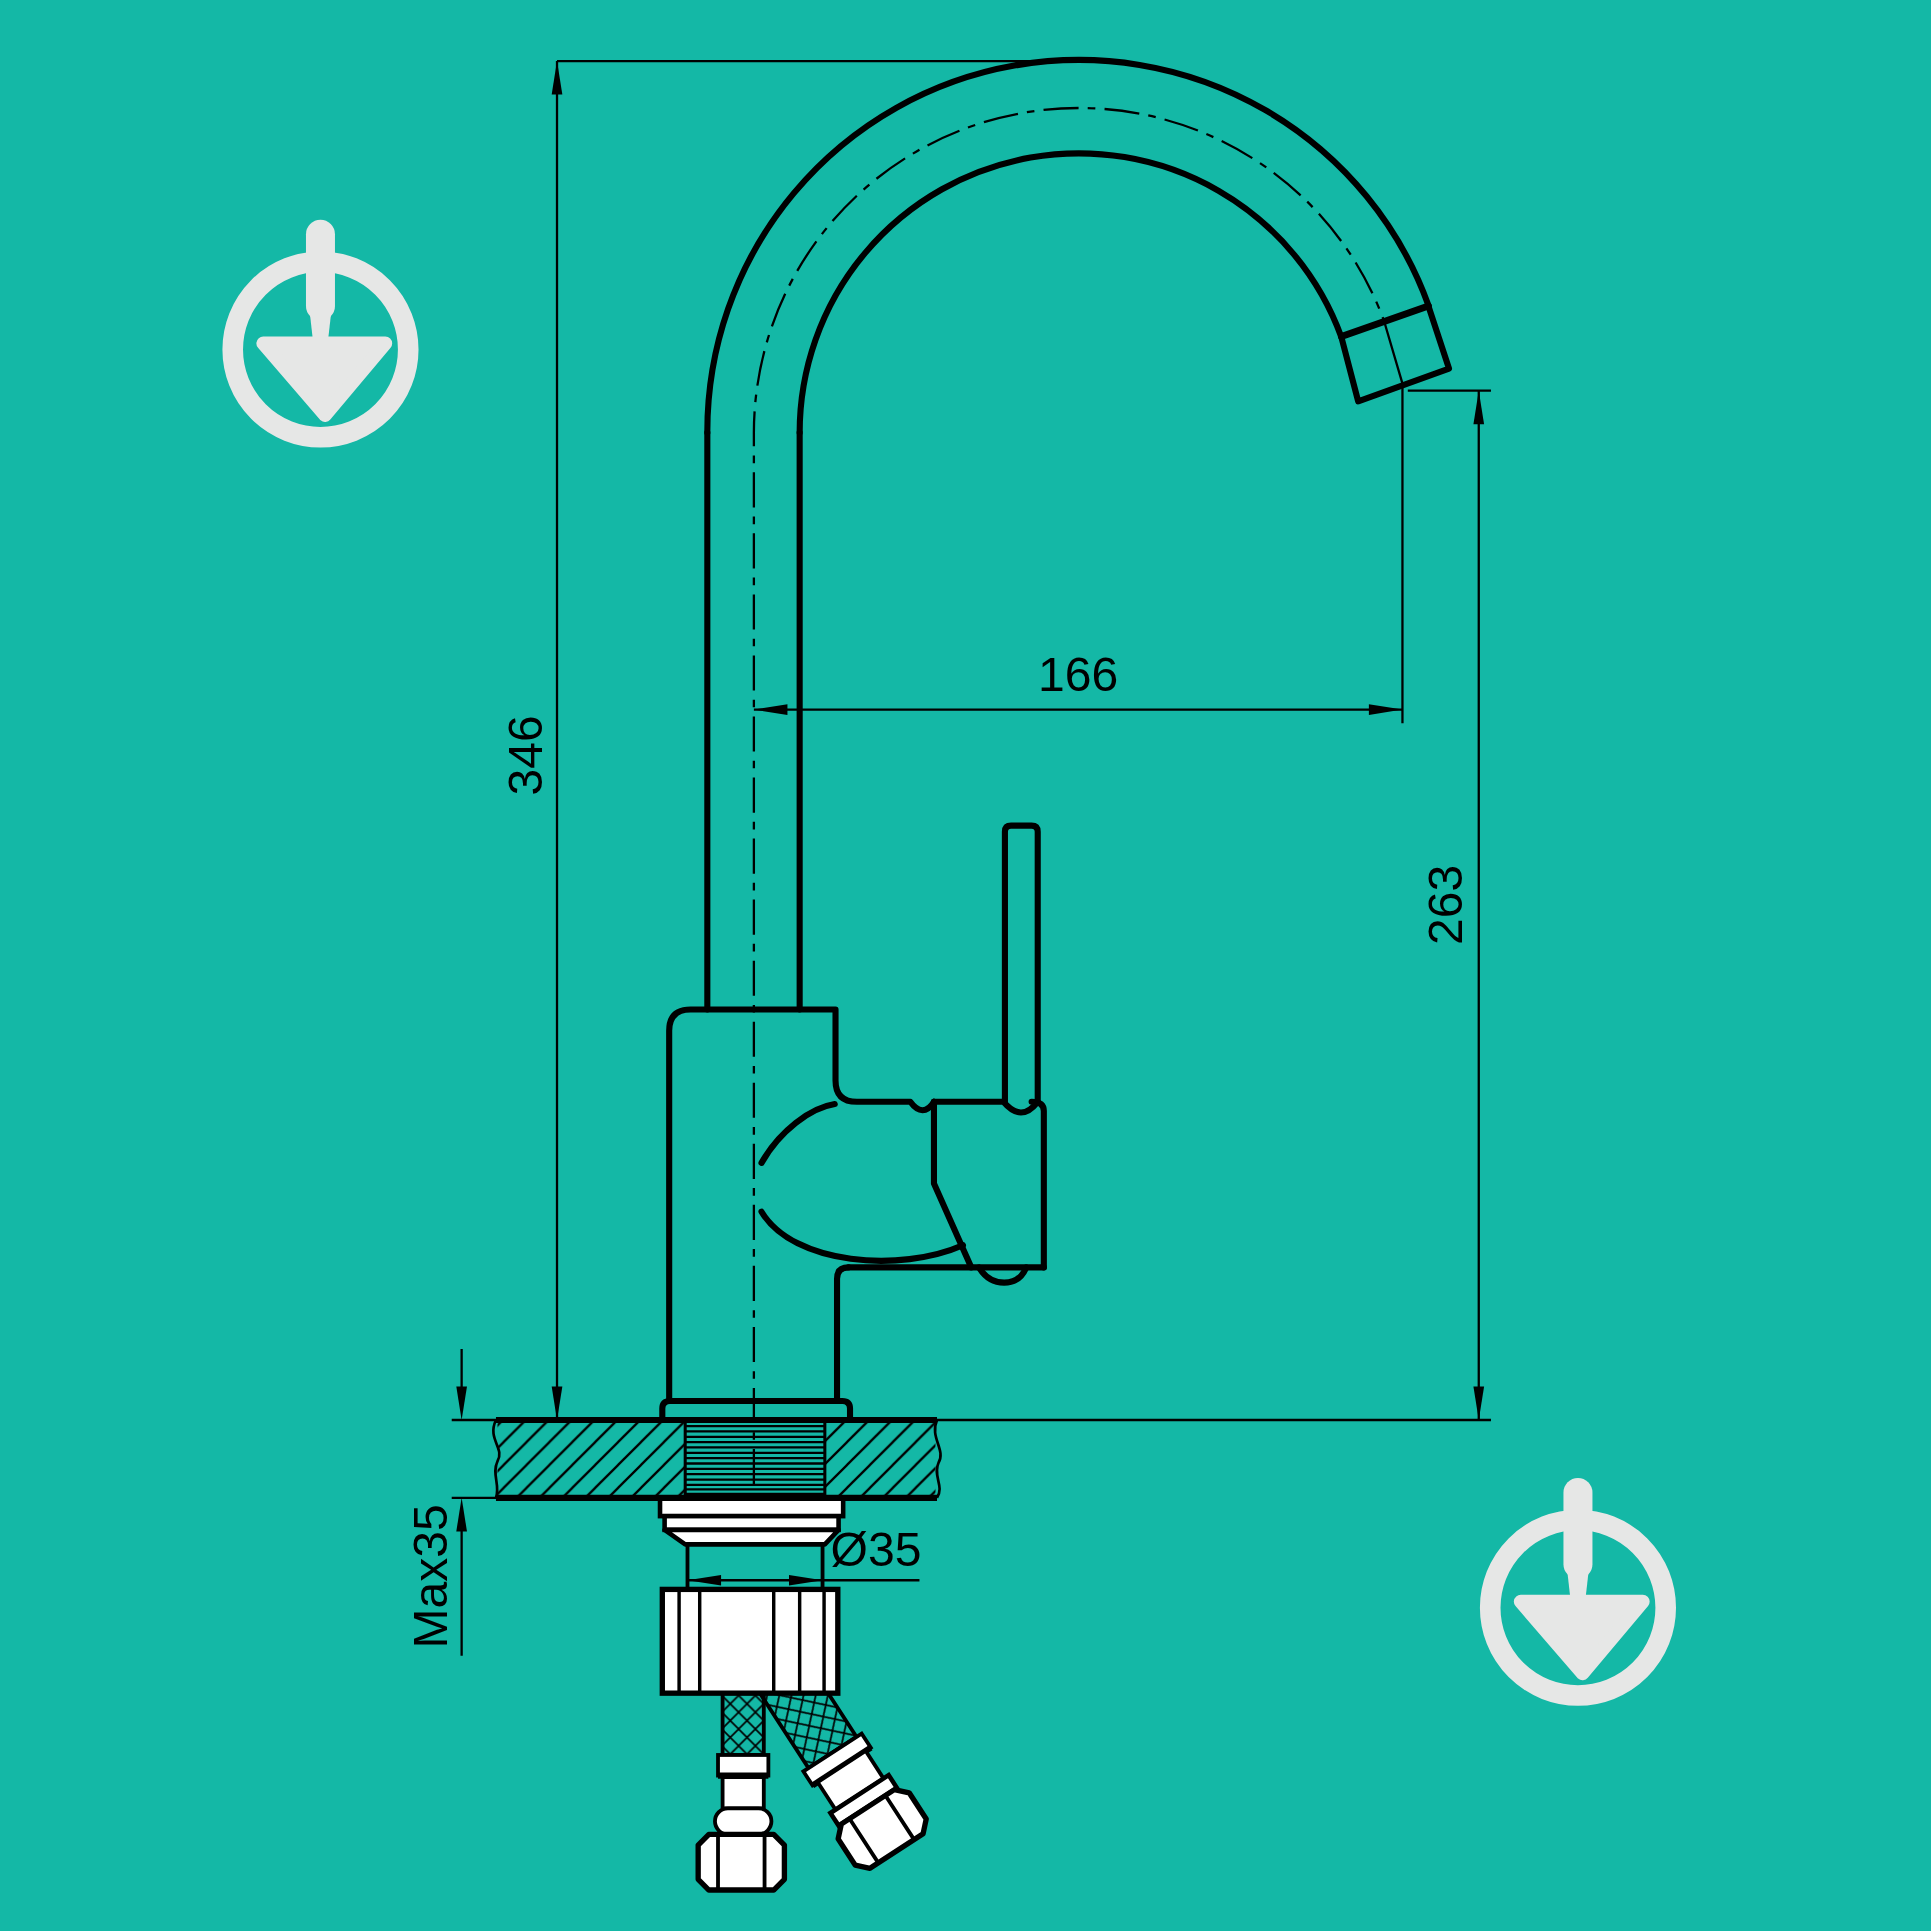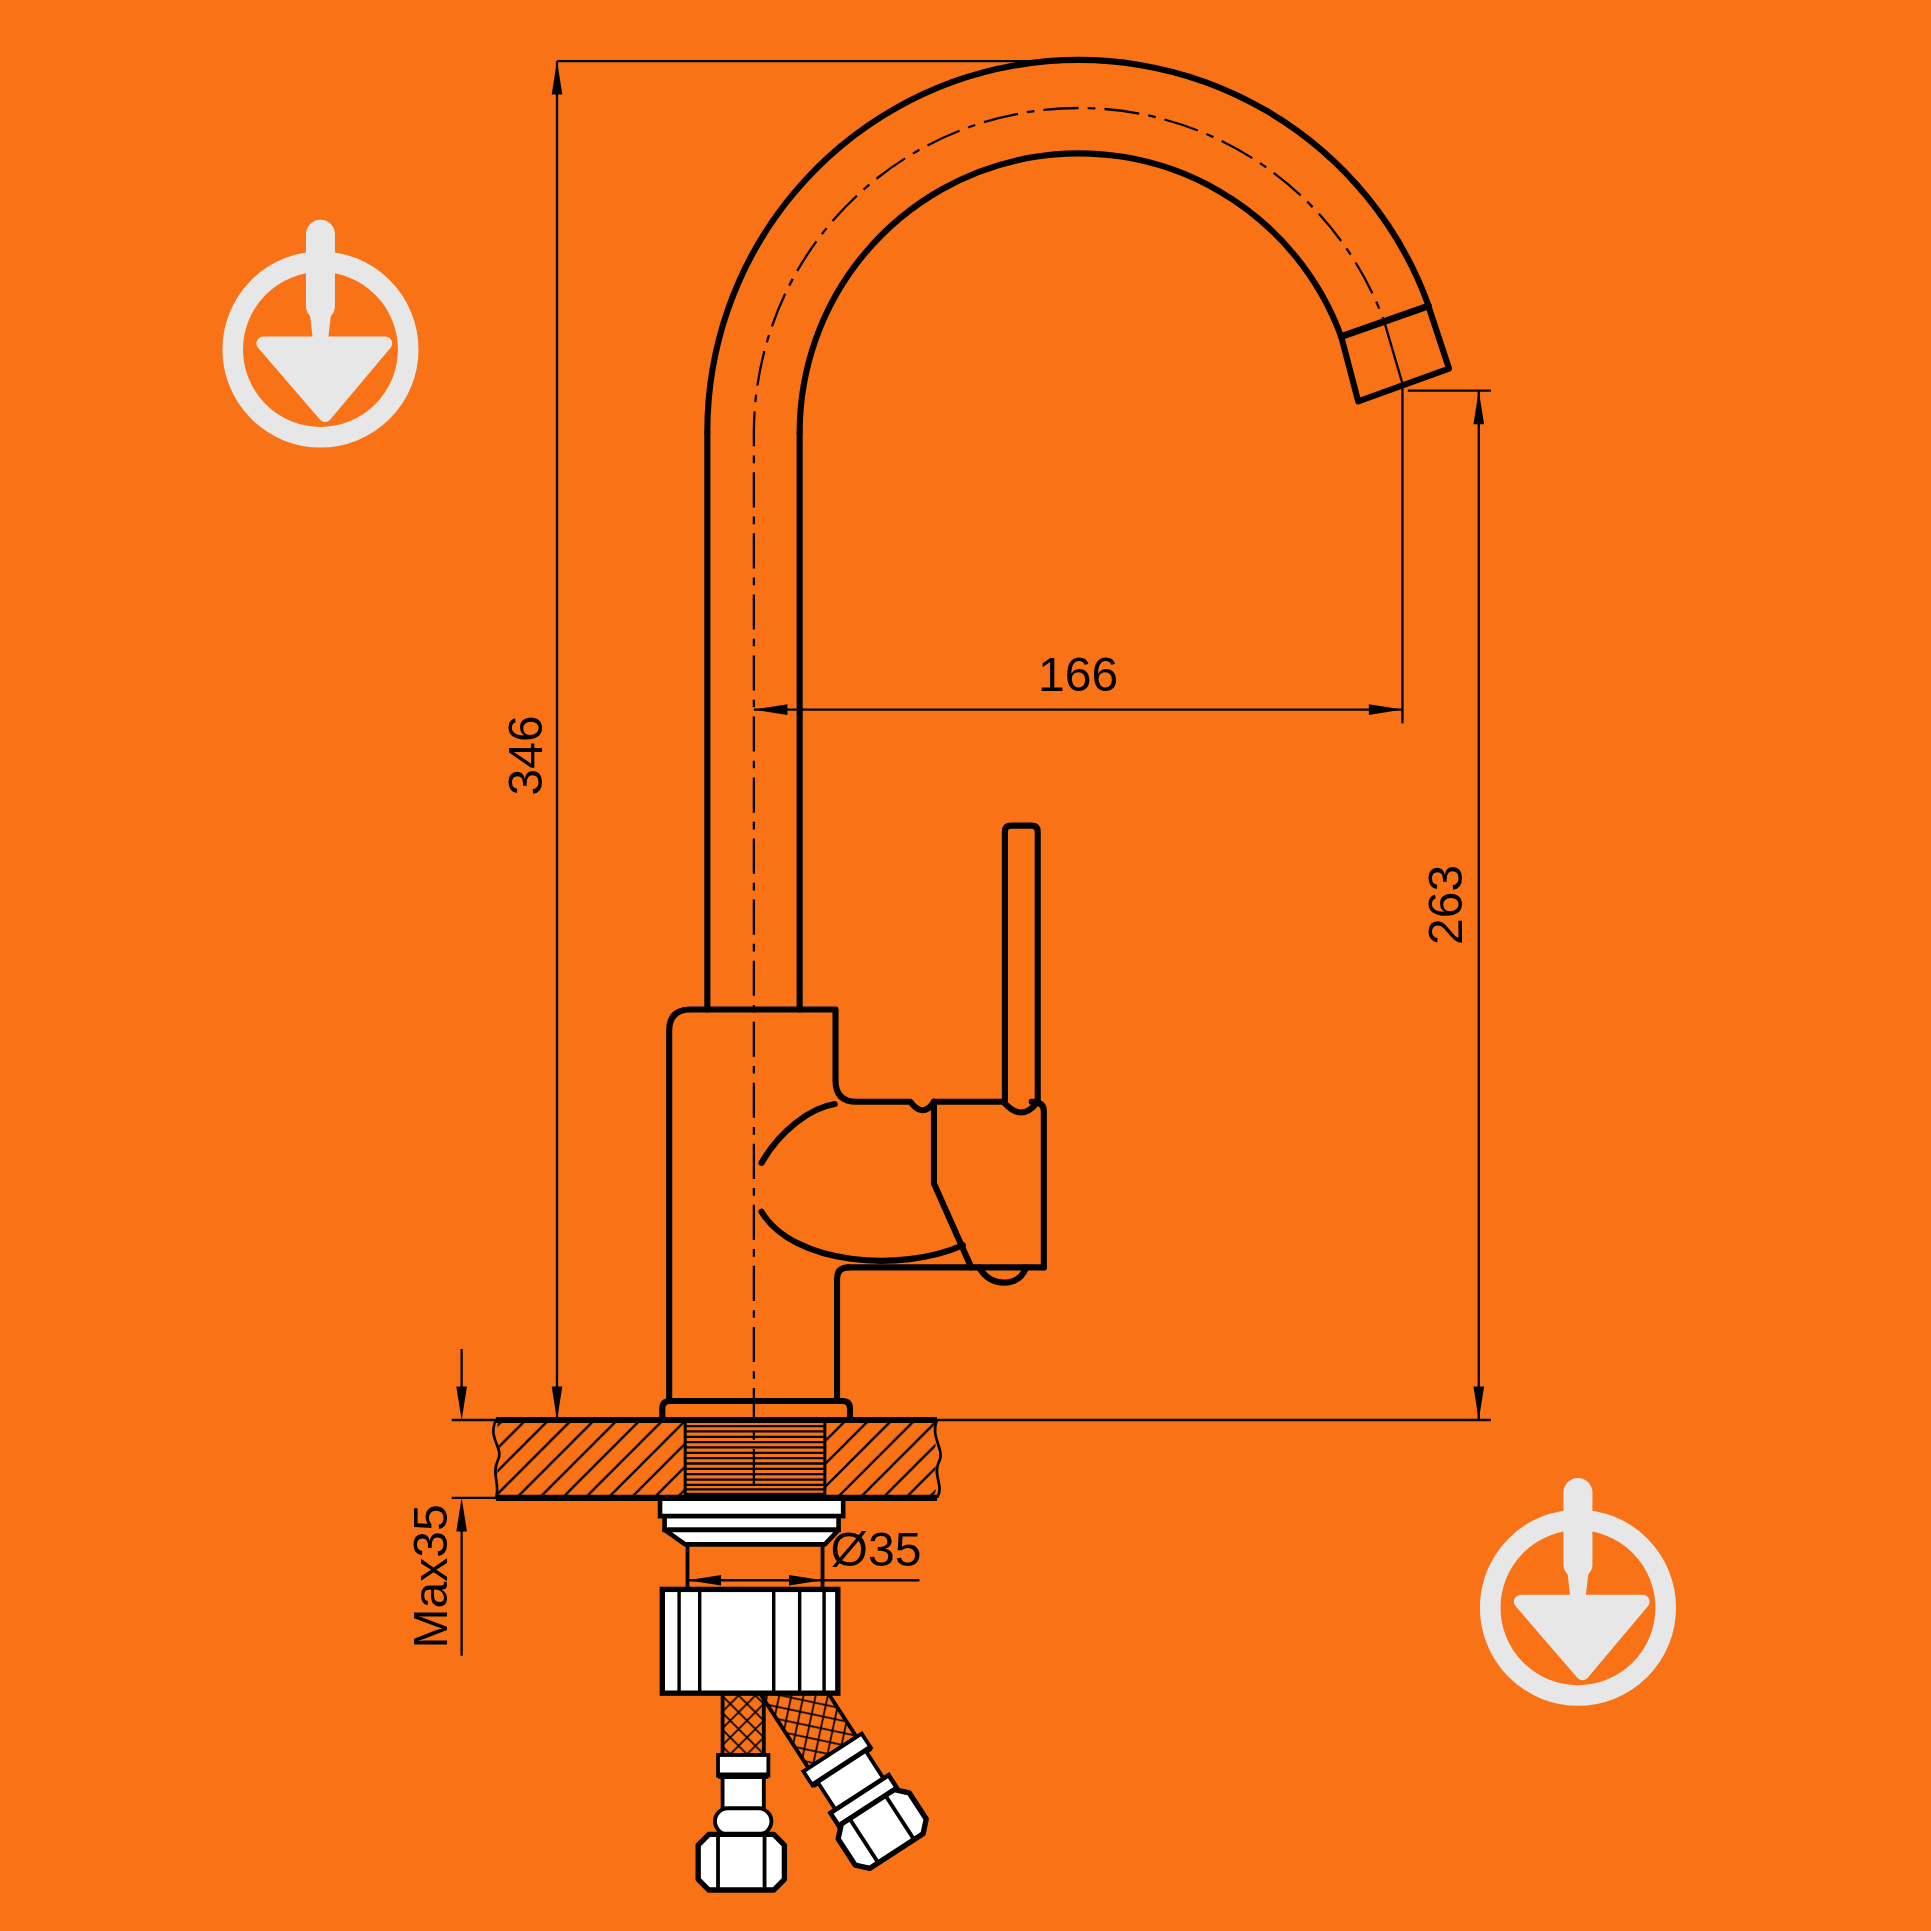--- a/index.html
+++ b/index.html
@@ -1,16 +1,16 @@
 <!DOCTYPE html>
 <html style="font-size:12.2px"><head>
 <meta charset="utf-8">
 <style>
   html,body{margin:0;padding:0;background:#ffffff;}
-  .page{width:1932px;height:1932px;position:relative;background:#f97316;overflow:hidden;}
+  .page{width:1932px;height:1932px;position:relative;background:#14b8a6;overflow:hidden;}
   svg{display:block;}
   text.dim{font-family:"Liberation Sans", sans-serif;font-size:63px;fill:#000;}
 </style>
 </head>
 <body>
 
 <div class="page">
 <svg width="1932" height="1932" viewBox="0 0 2532 2532">
   <defs>
     <pattern id="hatch" width="30" height="30" patternUnits="userSpaceOnUse">

